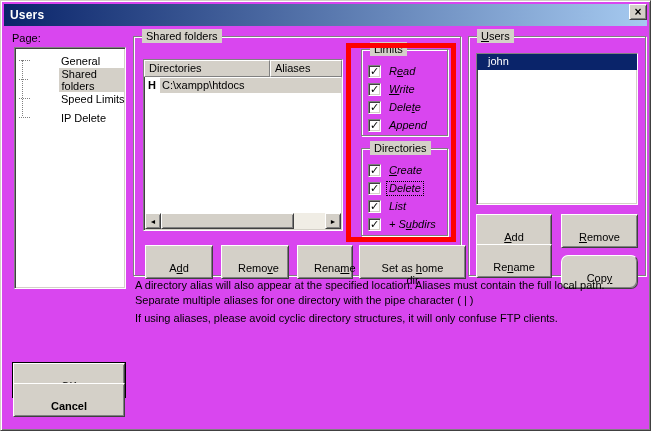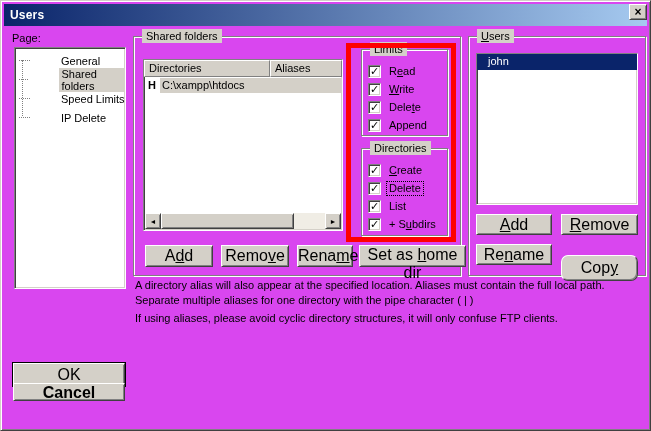--- a/index.html
+++ b/index.html
@@ -18,21 +18,21 @@
   .title{color:#fff;font-weight:bold;font-size:12px;letter-spacing:0.2px;}
   .closebtn{
     position:absolute;right:3px;top:3px;width:18px;height:16px;padding:0;
     background:#d4d0c8;border:1px solid;border-color:#ffffff #404040 #404040 #ffffff;
     box-shadow: inset 1px 1px 0 #d4d0c8, inset -1px -1px 0 #808080;
     font-size:12px;font-weight:bold;line-height:13px;text-align:center;cursor:default;
   }
   .btn3d{
     background:#d4d0c8;border:1px solid;border-color:#ffffff #404040 #404040 #ffffff;
     box-shadow: inset 1px 1px 0 #d4d0c8, inset -1px -1px 0 #808080;
-    font-size:16px;color:#000;text-align:center;padding:0;cursor:default;
+    font-size:11px;color:#000;text-align:center;padding:16px;cursor:default;
   }
   .default-btn{box-shadow: 0 0 0 1px #000, inset 1px 1px 0 #d4d0c8, inset -1px -1px 0 #808080;}
   .sunken{
     background:#fff;border:1px solid;border-color:#808080 #ffffff #ffffff #808080;
     box-shadow: inset 1px 1px 0 #404040, inset -1px -1px 0 #d4d0c8;
   }
   .group{
     position:absolute;border:1px solid #808080;
     box-shadow: inset 1px 1px 0 #ffffff, 1px 1px 0 #ffffff;
   }
@@ -59,21 +59,21 @@
     box-shadow: inset 1px 1px 0 #d4d0c8, inset -1px -1px 0 #808080;font-size:7px;line-height:13px;text-align:center;padding:0;}
   .sb-thumb{width:68%;height:16px;background:#d4d0c8;border:1px solid;border-color:#ffffff #404040 #404040 #ffffff;
     box-shadow: inset 1px 1px 0 #d4d0c8, inset -1px -1px 0 #808080;}
   .sb-track{flex:1;}
   .cb-group-content{position:absolute;left:6px;top:12px;right:4px;}
   .cb-row{display:flex;align-items:center;height:18px;}
   .cb{width:13px;height:13px;background:#fff;border:1px solid;border-color:#808080 #ffffff #ffffff #808080;
     box-shadow: inset 1px 1px 0 #404040, inset -1px -1px 0 #d4d0c8;
     display:flex;align-items:center;justify-content:center;margin-right:6px;flex:none;}
   .check{font-size:11px;font-weight:bold;line-height:10px;}
-  .cb-label{line-height:13px;padding:0 2px;}
+  .cb-label{line-height:13px;padding:0 2px;font-style:italic;}
   .focus-rect{outline:1px dotted #000;}
   .red-rect{position:absolute;left:345px;top:42px;width:110px;height:199px;border:5px solid #ff0000;pointer-events:none;z-index:50;}
   .users-list{position:absolute;left:475px;top:52px;width:162px;height:152px;}
   .user-row{height:16px;color:#fff;background:#0a246a;line-height:15px;padding-left:11px;}
   .note{position:absolute;left:134px;width:512px;line-height:15px;}
   button u, span u{text-decoration:underline;}
 </style>
 </head>
 <body>
 

